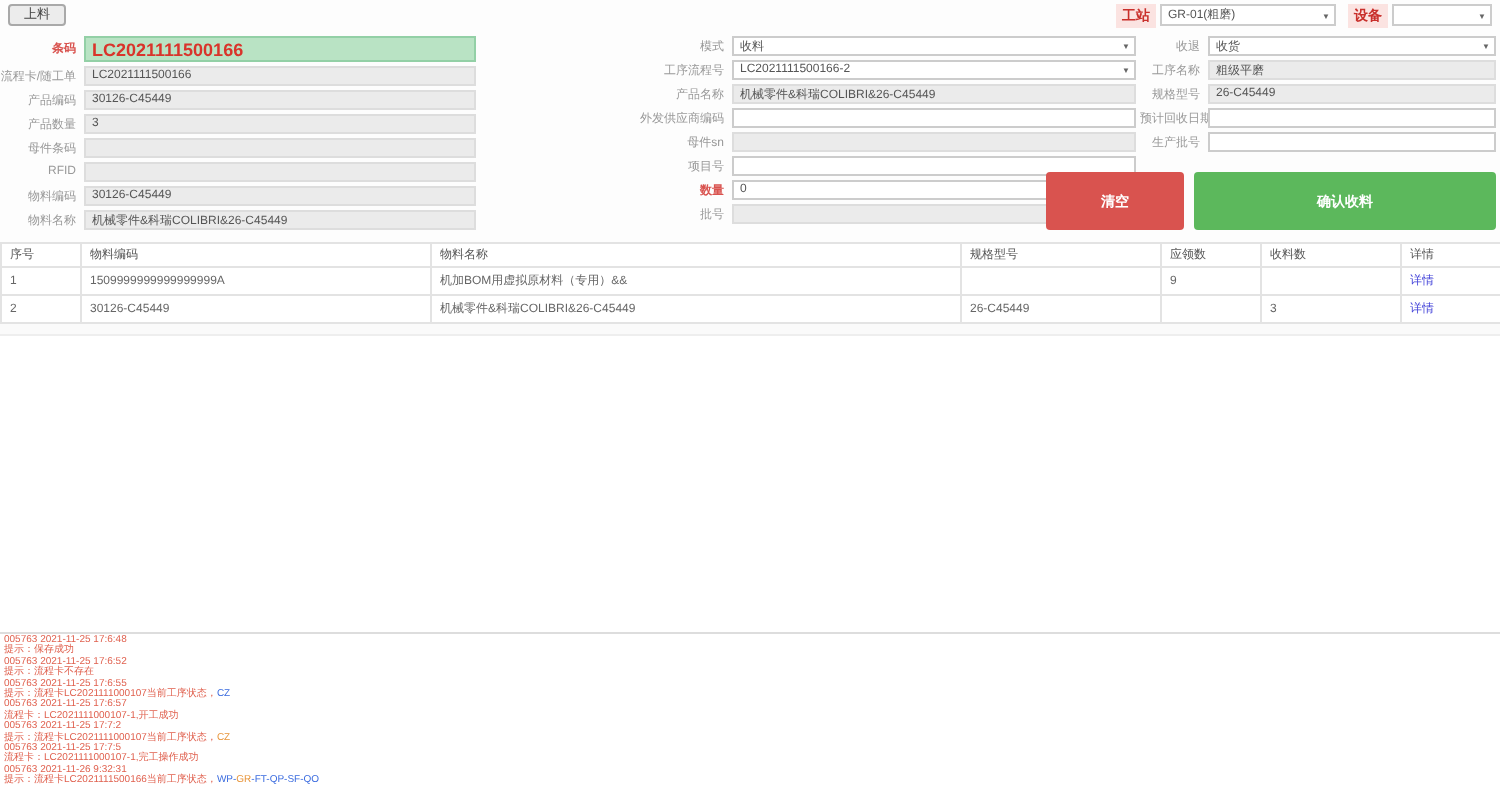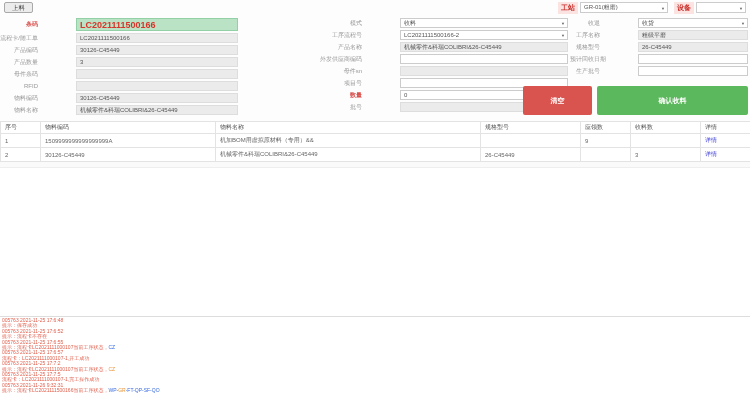--- a/index.html
+++ b/index.html
@@ -19,21 +19,21 @@
     position:relative; margin-left:2px; }
   .hsel.station { width:88px; }
   .hsel.device { width:50px; }
   .caret { position:absolute; right:2px; top:50%; transform:translateY(-50%);
     font-size:4px; color:#666; }
 
   .form-cols { display:flex; padding-top:3px; }
   .fcol1 { width:240px; }
   .fcol2 { width:330px; }
   .fcol3 { width:180px; }
-  .field { display:flex; align-items:center; margin-bottom:2px; height:10px;gap:34px; }
+  .field { display:flex; align-items:center; margin-bottom:2px; height:10px; }
   .field.tall { height:13px; }
   .lbl { text-align:right; padding-right:4px; font-size:6px; color:#999;
     white-space:nowrap; }
   .fcol1 .lbl { width:42px; }
   .fcol2 .lbl { width:126px; }
   .fcol3 .lbl { width:34px; }
   .lbl.red { color:#d9534f; font-weight:bold; }
   .ctl { flex:1; height:10px; border:1px solid #ccc; background:#fff;
     display:flex; align-items:center; padding:0 3px; font-size:6px; color:#555;
     position:relative; margin-right:2px; white-space:nowrap; overflow:hidden; }

